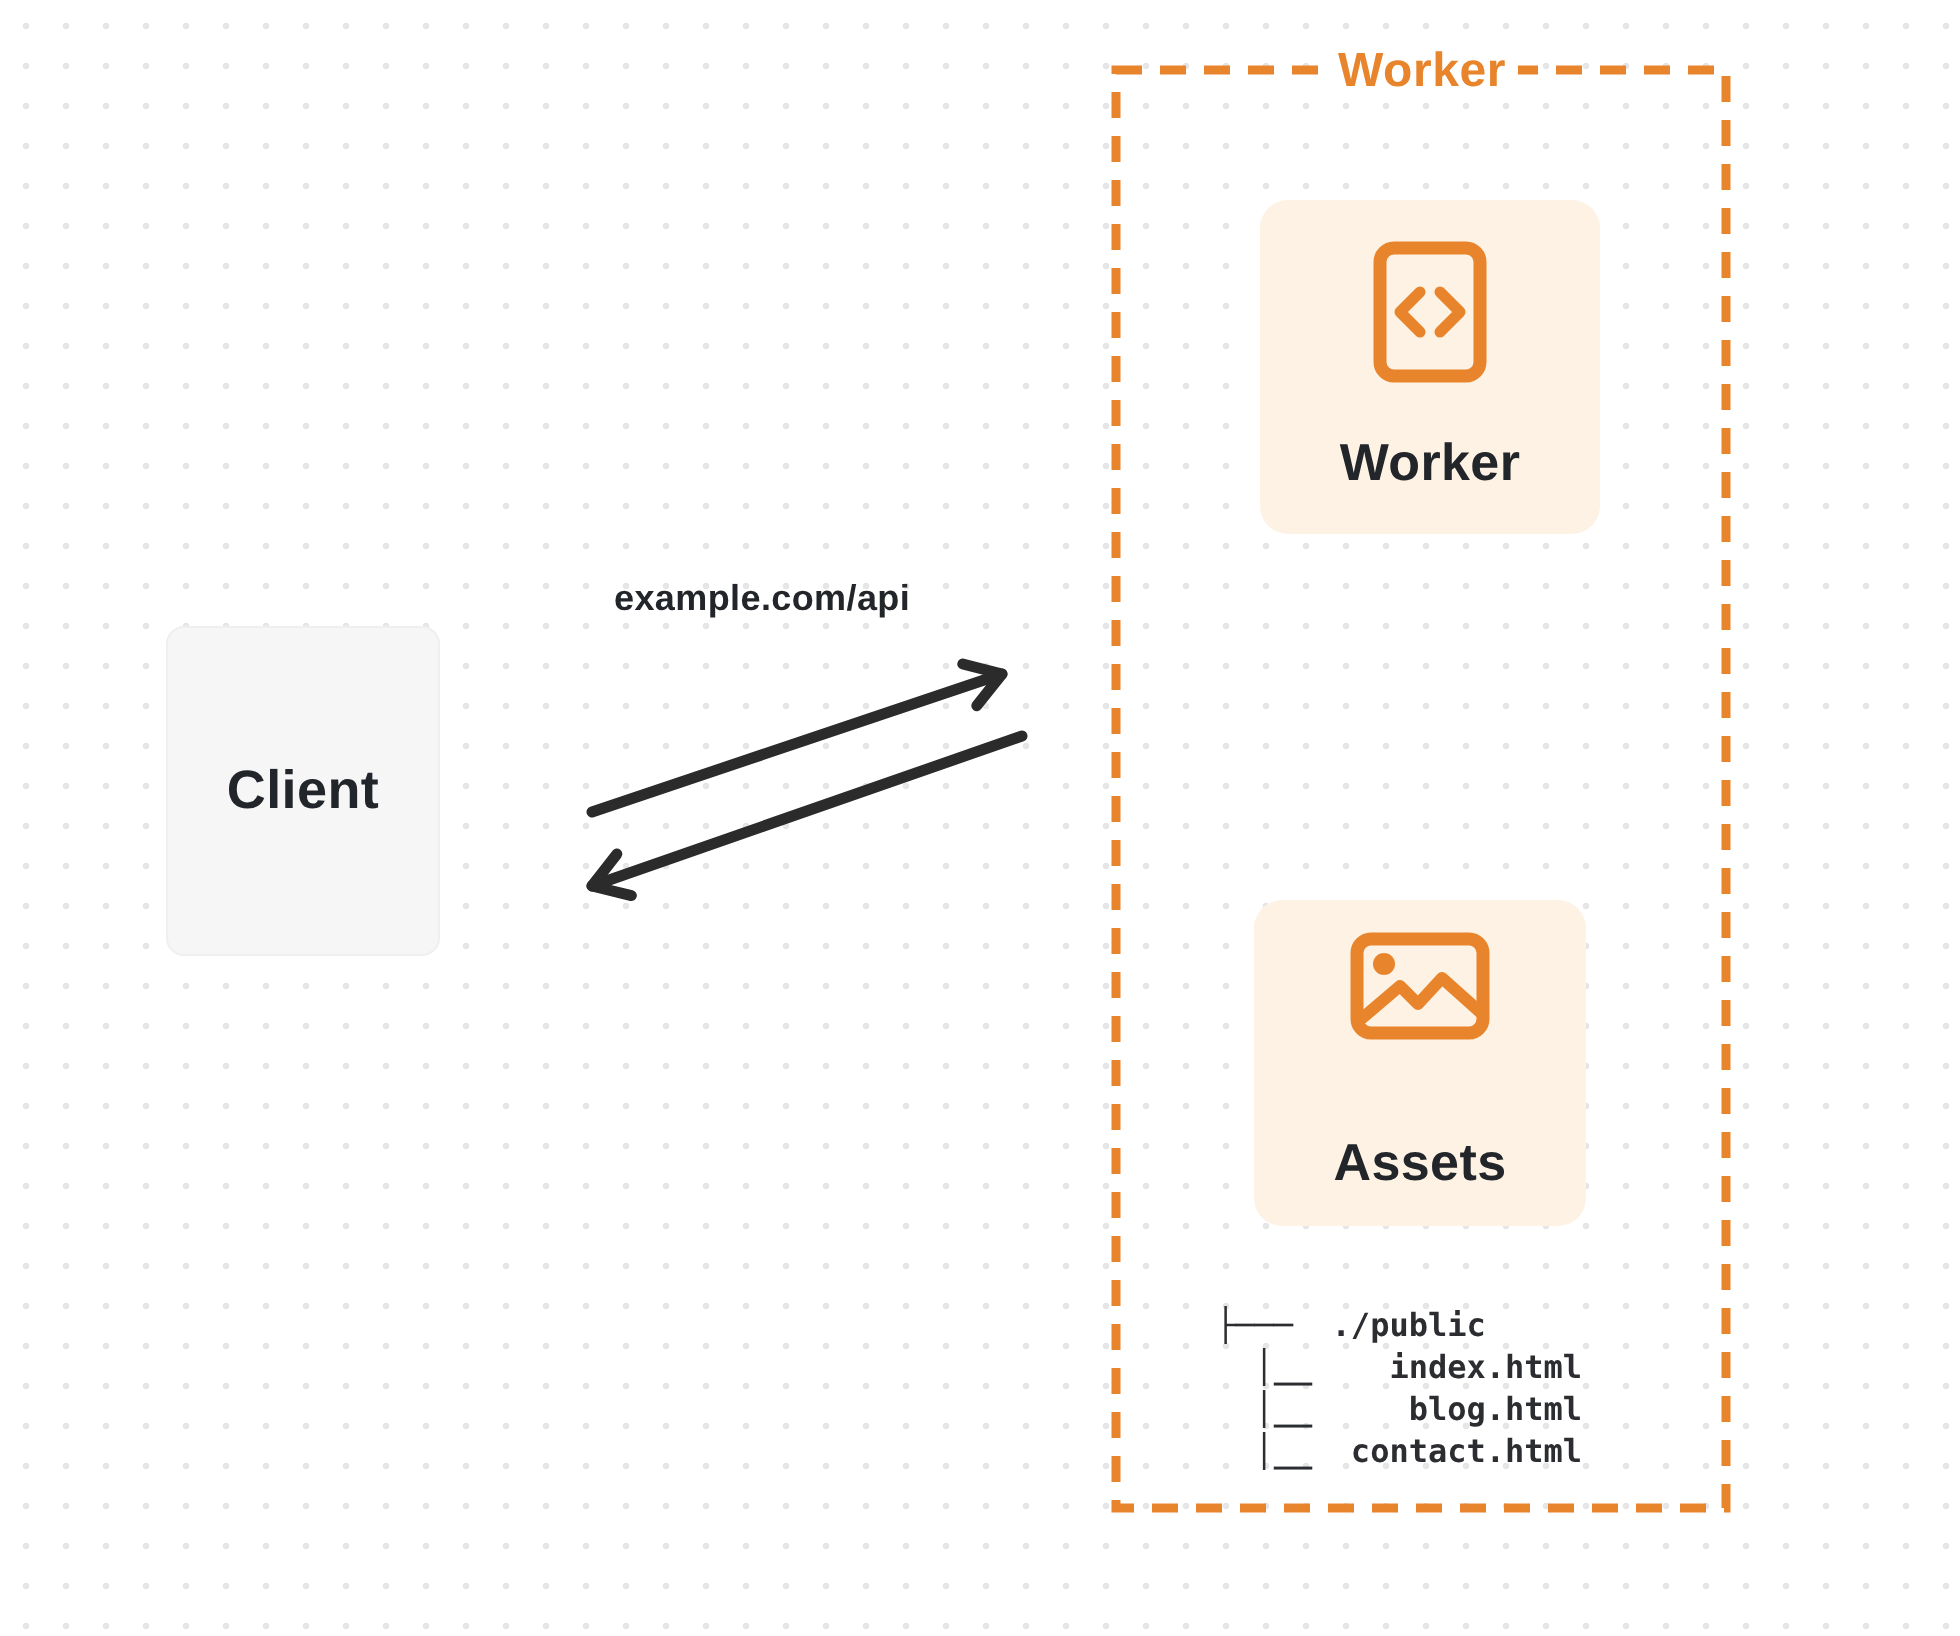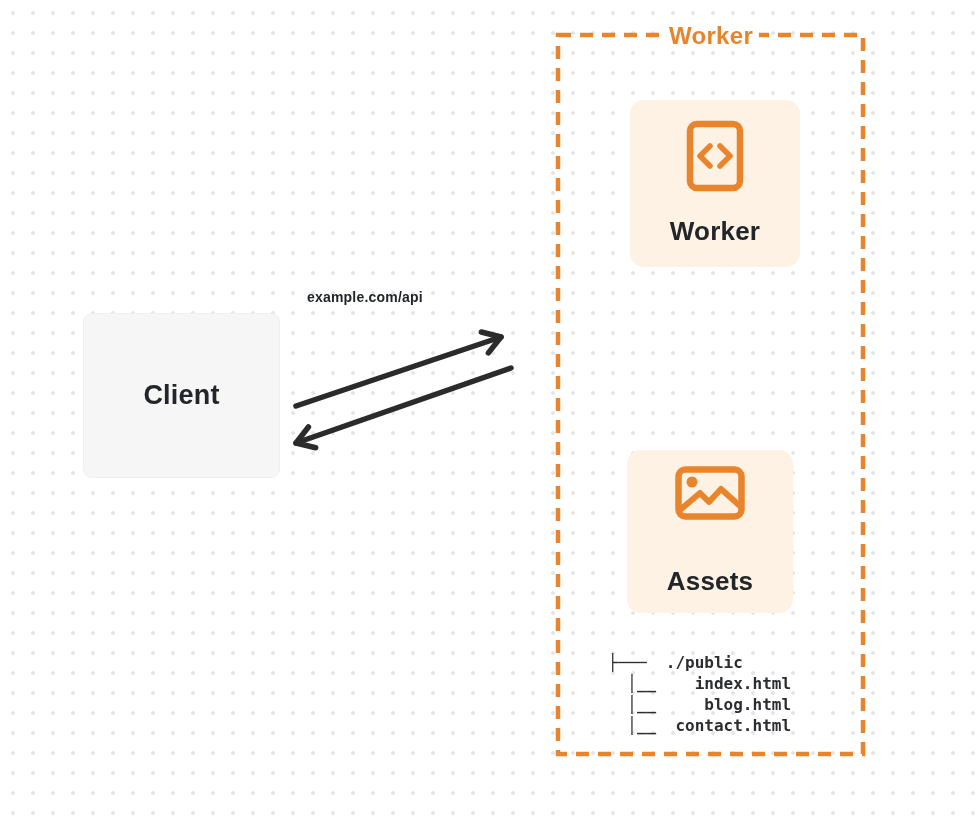--- a/index.html
+++ b/index.html
@@ -19,33 +19,33 @@
   .canvas{
     position:relative;
     width:980px;height:818px;
     background-color:#ffffff;
     background-image:radial-gradient(circle,var(--dot) 1.6px,transparent 1.8px);
     background-size:20px 20px;
     background-position:3px 3px;
   }
   
   .client-box{
-    position:absolute;left:83px;top:313px;width:197px;height:165px;
+    position:absolute;left:83px;top:313px;width:137px;height:165px;
     background:var(--client-gray);
     border:1px solid #EFEFF0;
     border-radius:9px;
     display:flex;align-items:center;justify-content:center;
   }
   .client-box .node-label{
     font-size:27px;font-weight:700;color:var(--text-dark);letter-spacing:.2px;
   }
   
   .url-label{
     position:absolute;left:307px;top:289px;
-    font-size:14px;font-weight:700;color:var(--text-dark);letter-spacing:.2px;
+    font-size:18px;font-weight:700;color:var(--text-dark);letter-spacing:.2px;
   }
   
   svg.arrows{position:absolute;left:0;top:0;width:980px;height:818px;pointer-events:none;}
   
   svg.project-border{position:absolute;left:552px;top:29px;width:320px;height:732px;}
   .project-label{
     position:absolute;left:711px;top:22px;transform:translateX(-50%);
     background:#ffffff;padding:0 6px;
     font-size:24px;font-weight:700;color:var(--orange);letter-spacing:.3px;
   }

